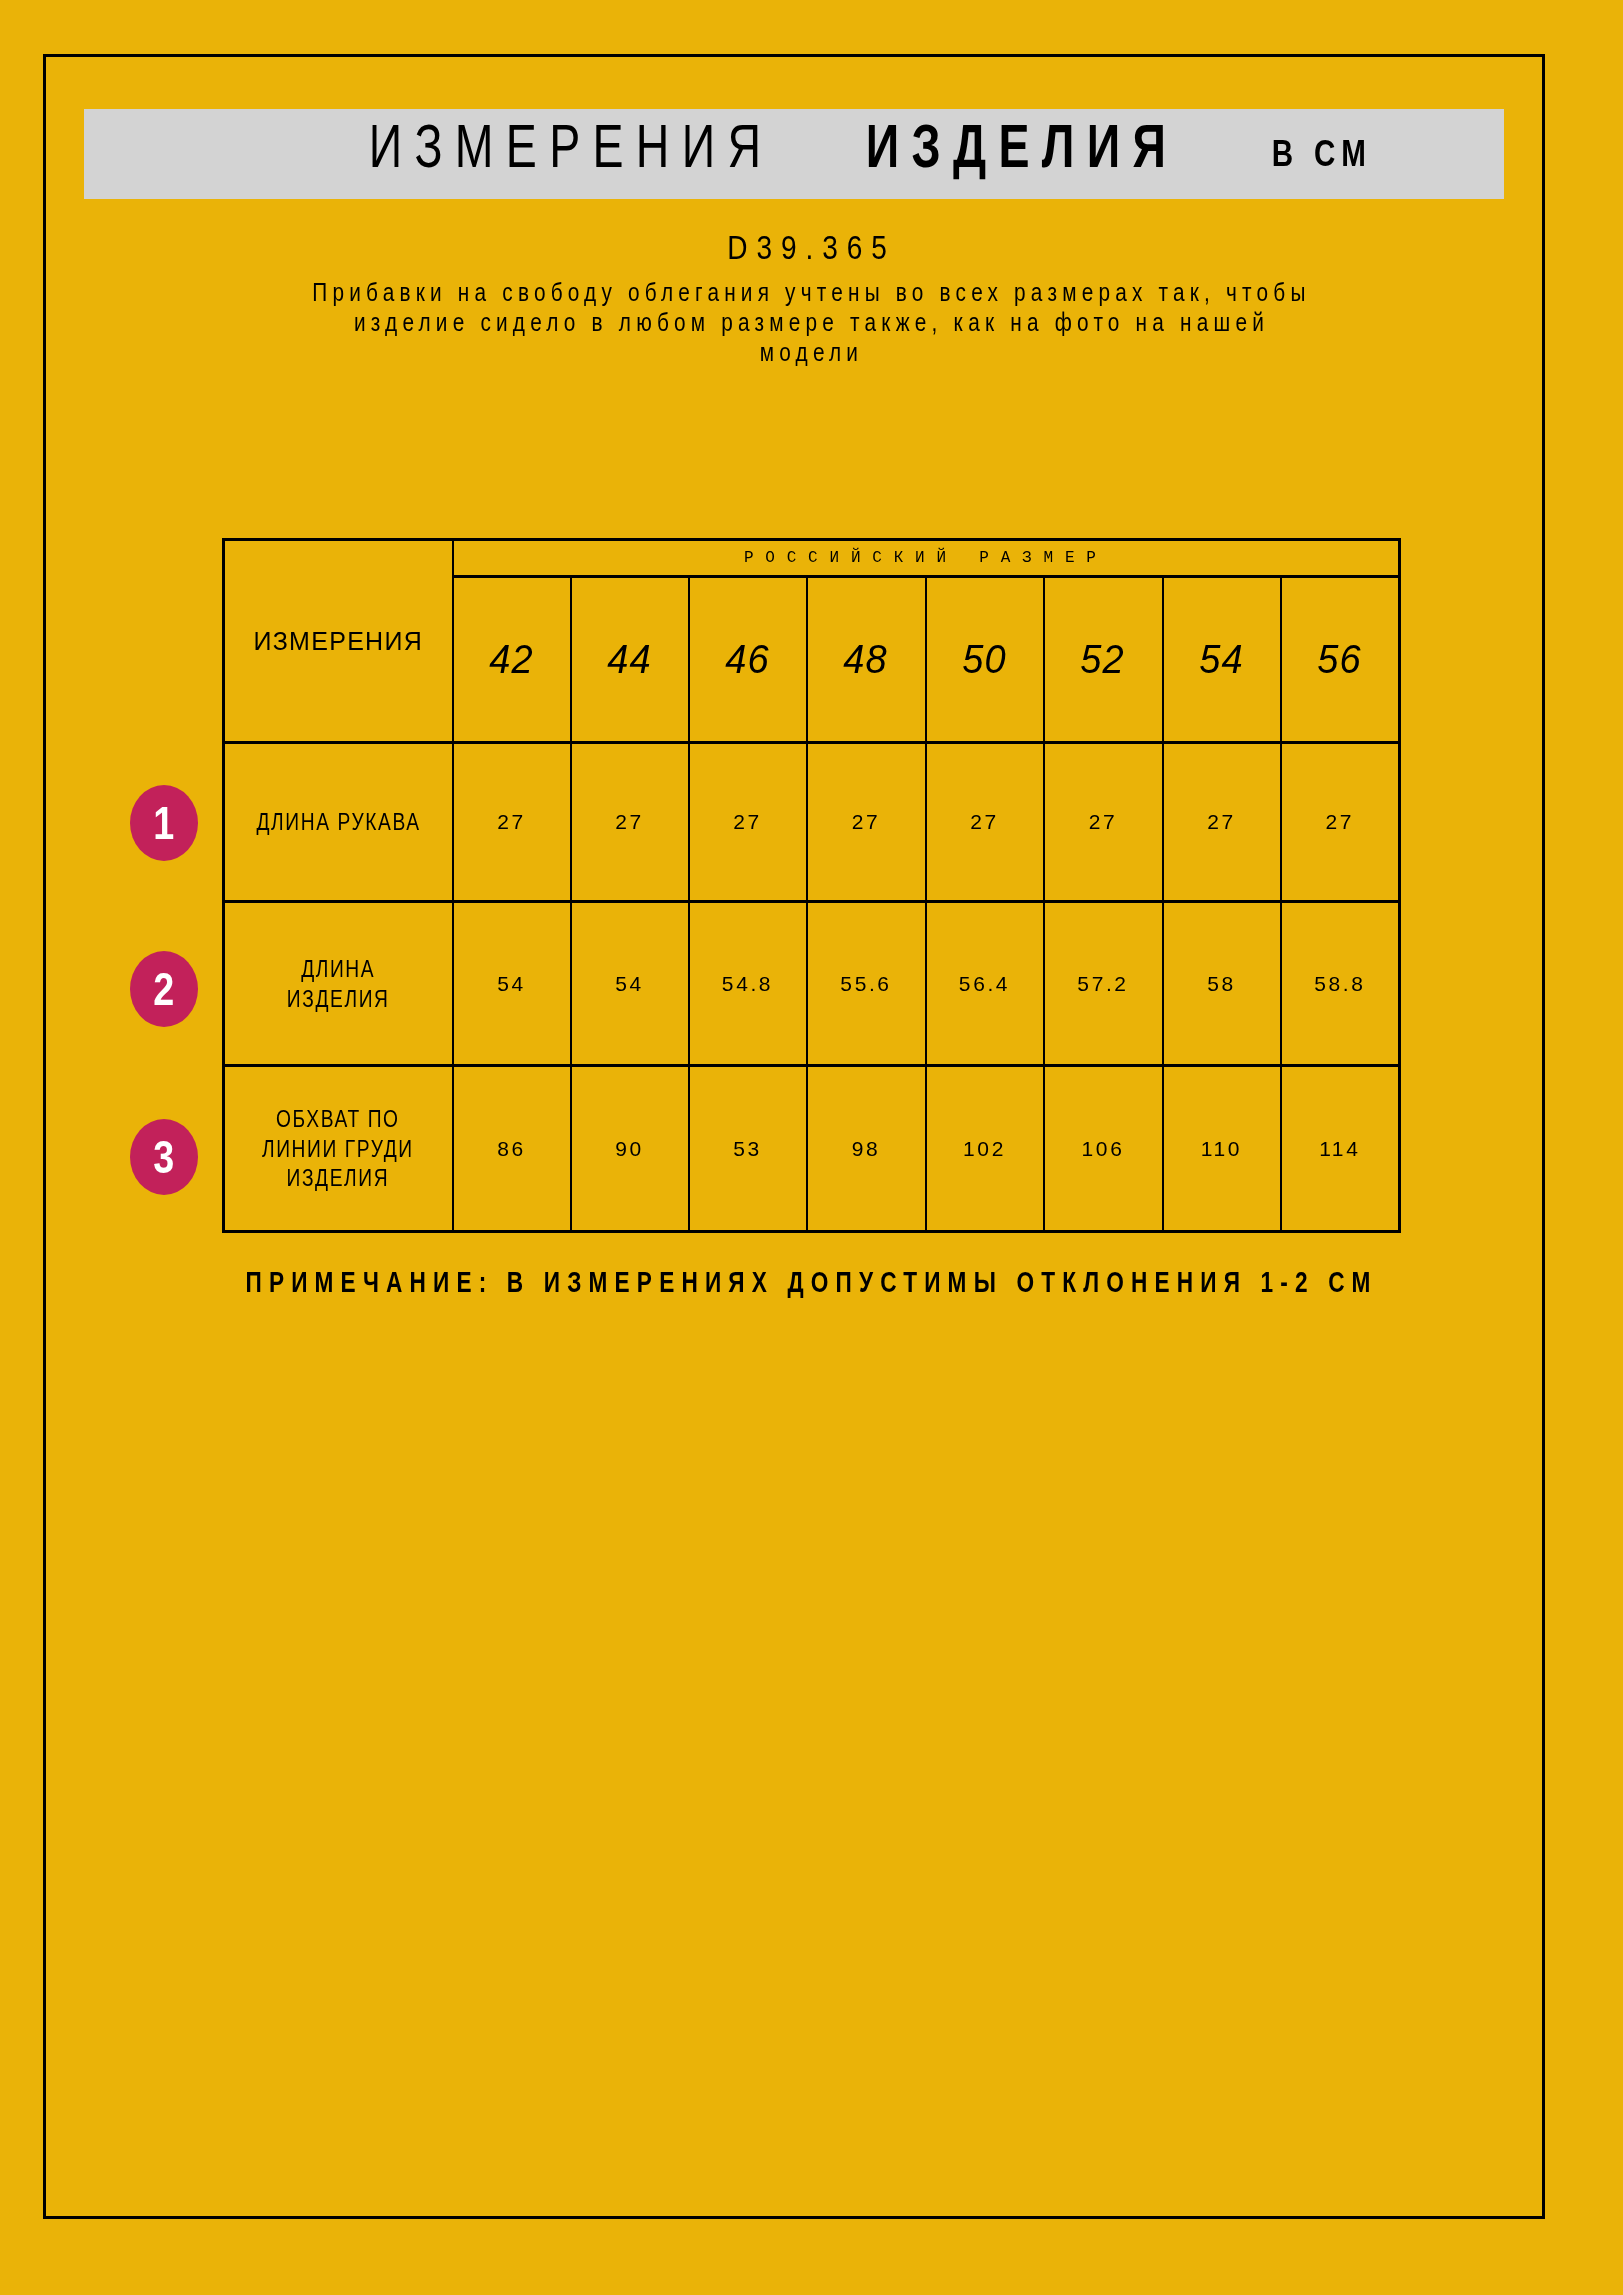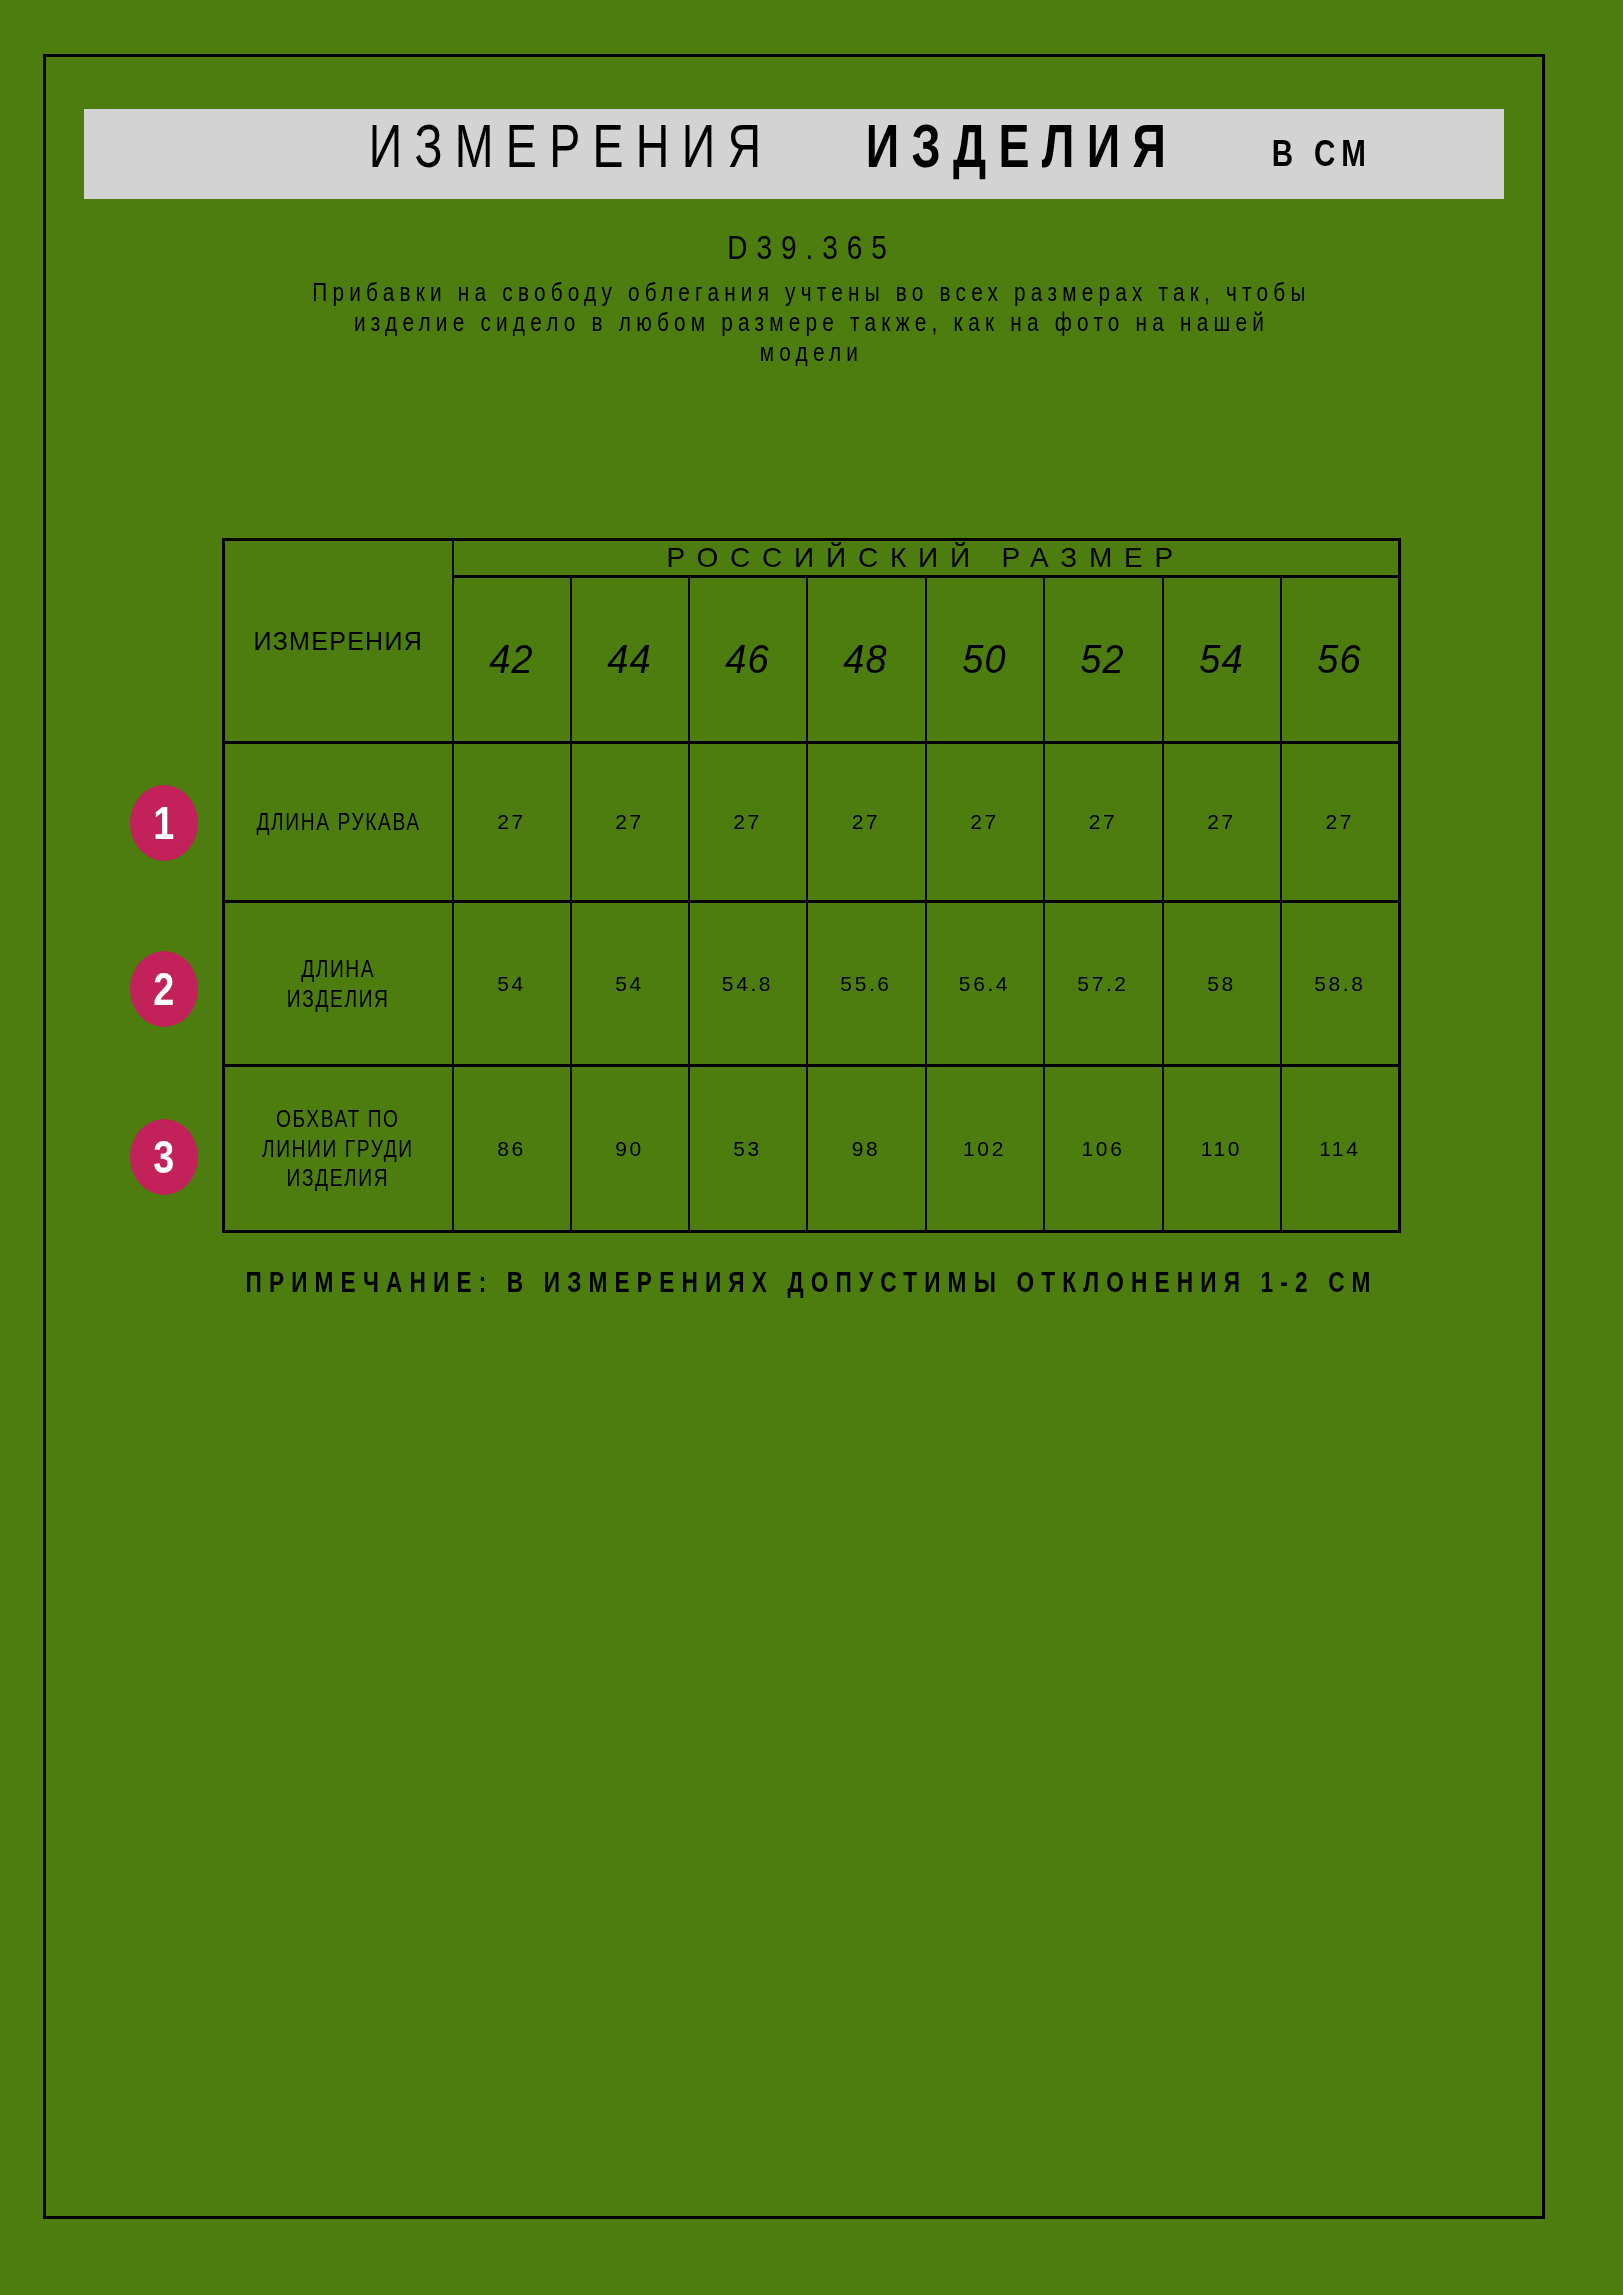--- a/index.html
+++ b/index.html
@@ -1,19 +1,19 @@
 <!DOCTYPE html>
 <html style="font-size:10.5px"><head>
 <meta charset="utf-8">
 <style>
   html,body{margin:0;padding:0;background:#ffffff;}
   .page{
     position:relative;
     width:1623px;height:2295px;
-    background:#4d7c0f;
+    background:#eab308;
     font-family:"Liberation Sans", sans-serif;
     color:#000;
     overflow:hidden;
   }
   .frame{
     position:absolute;left:43px;top:54px;width:1502px;height:2165px;
     border:3.3px solid #000;box-sizing:border-box;
   }
   .title-band{
     position:absolute;left:84px;top:109px;width:1420px;height:90px;
@@ -47,21 +47,21 @@
     width:1179px;table-layout:fixed;
     border-collapse:collapse;border:3.3px solid #000;
   }
   table.size-table th, table.size-table td{
     border:2px solid #000;border-top-width:3.3px;border-bottom-width:3.3px;
     padding:0;text-align:center;vertical-align:middle;
     font-weight:400;
   }
   .hdr-measure{font-size:25px;letter-spacing:1.3px;}
   .hdr-group{height:37px;}
-  .hdr-group .cond{font-size:28px;letter-spacing:11.8px;}
+  .hdr-group .cond{font-size:16px;letter-spacing:11.8px;font-family:Liberation Mono, monospace;}
   .row-sizes{height:166px;}
   .size-cell{font-size:40px;font-weight:700;letter-spacing:1.3px;font-style:italic;}
   .size-cell .cond{transform:scaleX(0.95);}
   .data-row-1{height:159px;}
   .data-row-2{height:164px;}
   .data-row-3{height:166px;}
   .label-cell .cond{
     font-size:24px;letter-spacing:2px;line-height:29.4px;
     transform:scaleX(0.8);white-space:pre-line;
   }

